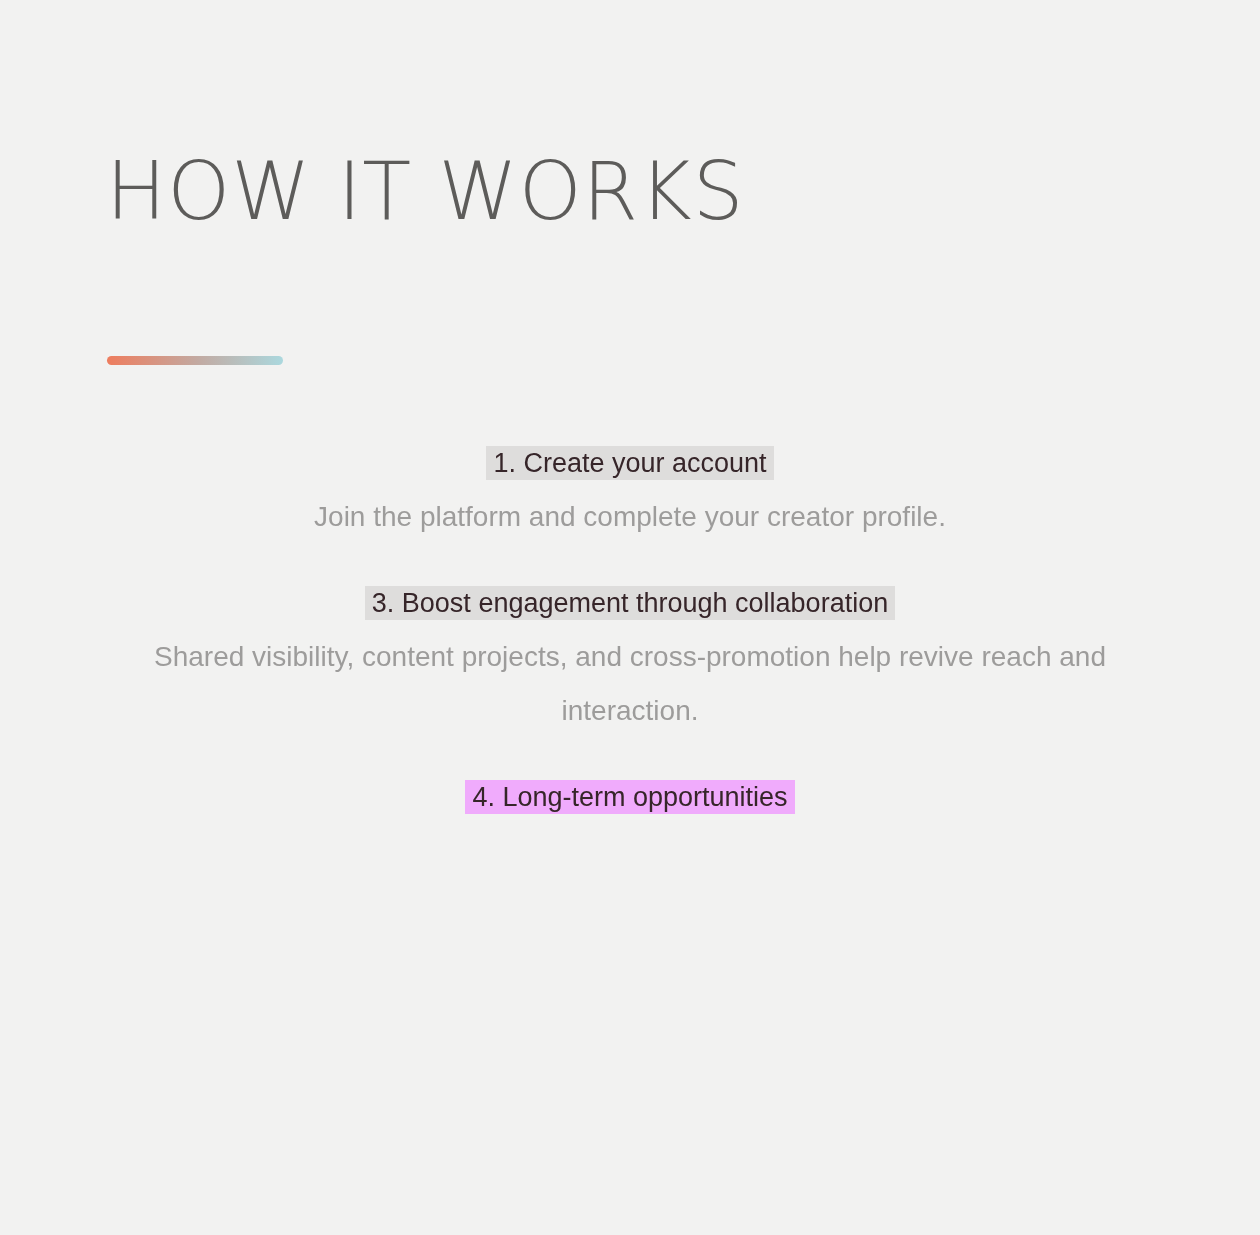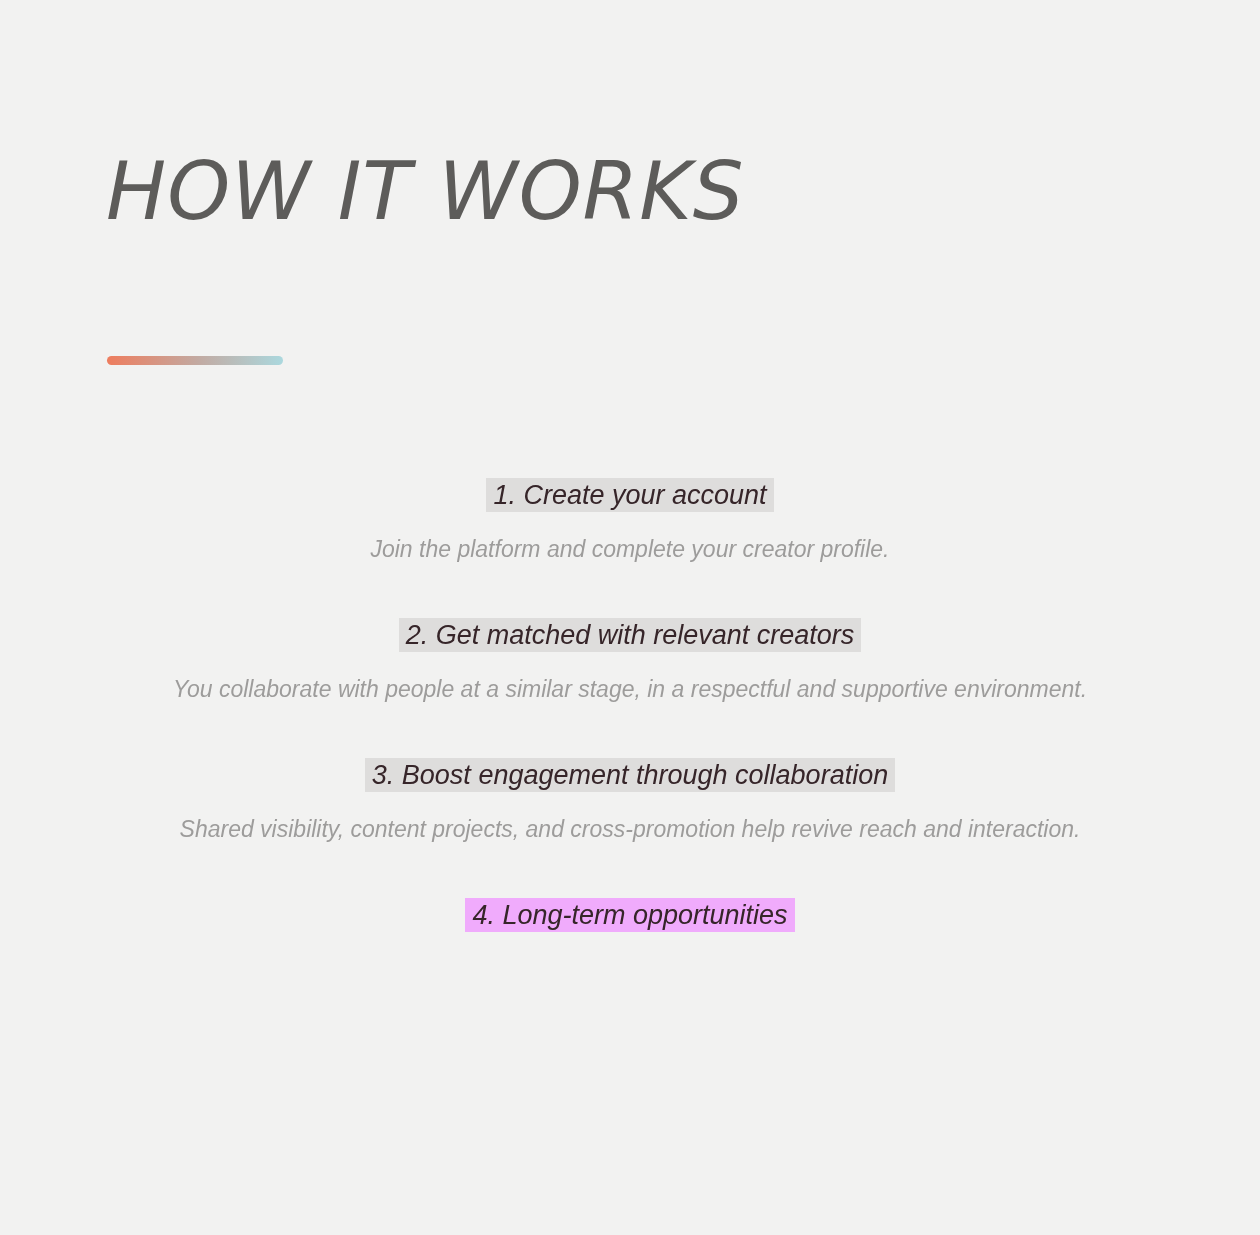--- a/index.html
+++ b/index.html
@@ -8,21 +8,20 @@
     background: #f2f2f1;
   }
 
   .page {
     position: relative;
     width: 1260px;
     height: 1235px;
     background: #f2f2f1;
     overflow: hidden;
     font-family: "Liberation Sans", sans-serif;
-    font-style: italic;
   }
 
   .section-title {
     position: absolute;
     left: 106px;
     top: 150px;
     font-family: "DejaVu Sans", "Liberation Sans", sans-serif;
     font-weight: 200;
     font-size: 80px;
     line-height: 1.05;
@@ -38,66 +37,62 @@
     width: 176px;
     height: 9px;
     border-radius: 5px;
     
     background: linear-gradient(to right, #ee7d5e, #c2aaa2 52%, #abd8de);
   }
 
   .steps {
     position: absolute;
     left: 112px;
-    top: 478px;
+    top: 446px;
     width: 1036px;
     text-align: center;
   }
 
   .step + .step {
     margin-top: 42px;
   }
 
   .step-title {
     display: inline-block;
     font-size: 27px;
     line-height: 34px;
     font-weight: 400;
     color: #362529;
     background: #dedddc;
     padding: 0 7px;
   }
 
   .step-desc {
     margin-top: 10px;
-    font-size: 23px;
+    font-size: 28px;
     line-height: 54px;
     font-weight: 400;
     color: #9d9c9b;
   }
 </style>
 </head>
 <body>
 
 <div class="page" style="background: rgb(242, 242, 241);">
 
   <h1 class="section-title" style="color: rgb(93, 92, 90);">HOW IT WORKS</h1>
 
   <div class="divider" style="background: linear-gradient(to right, rgb(238, 125, 94), rgb(194, 170, 162) 52%, rgb(171, 216, 222));"></div>
 
   <div class="steps">
   <div class="step">
     <span class="step-title" style="color: rgb(54, 37, 41); background: rgb(222, 221, 220);">1. Create your account</span>
     <div class="step-desc" style="color: rgb(157, 156, 155);">Join the platform and complete your creator profile.</div>
   </div>
 
-  <div class="step">
-    <span class="step-title" style="color: rgb(54, 37, 41); background: rgb(222, 221, 220);">2. Get matched with relevant creators</span>
-    <div class="step-desc" style="color: rgb(157, 156, 155);">You collaborate with people at a similar stage, in a respectful and supportive environment.</div>
-  </div>
 
   <div class="step">
     <span class="step-title" style="color: rgb(54, 37, 41); background: rgb(222, 221, 220);">3. Boost engagement through collaboration</span>
     <div class="step-desc" style="color: rgb(157, 156, 155);">Shared visibility, content projects, and cross-promotion help revive reach and interaction.</div>
   </div>
 
   <div class="step">
     <span class="step-title" style="color: rgb(54, 37, 41); background: #f0abfc;">4. Long-term opportunities</span>
   </div>
 </div>

